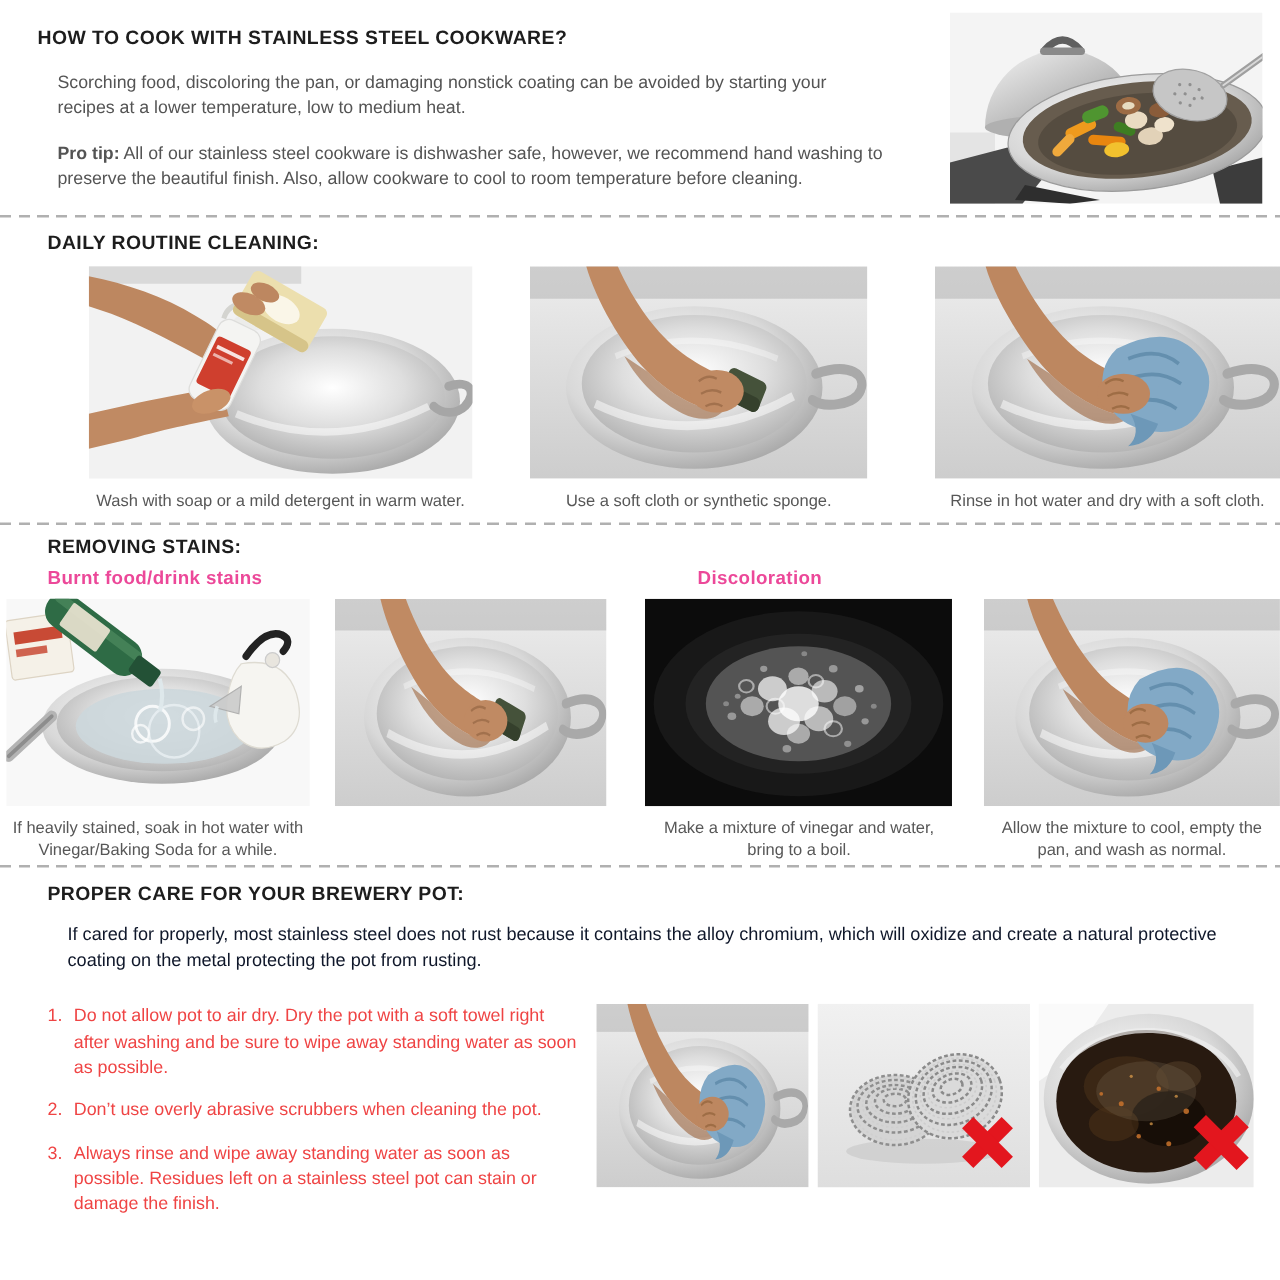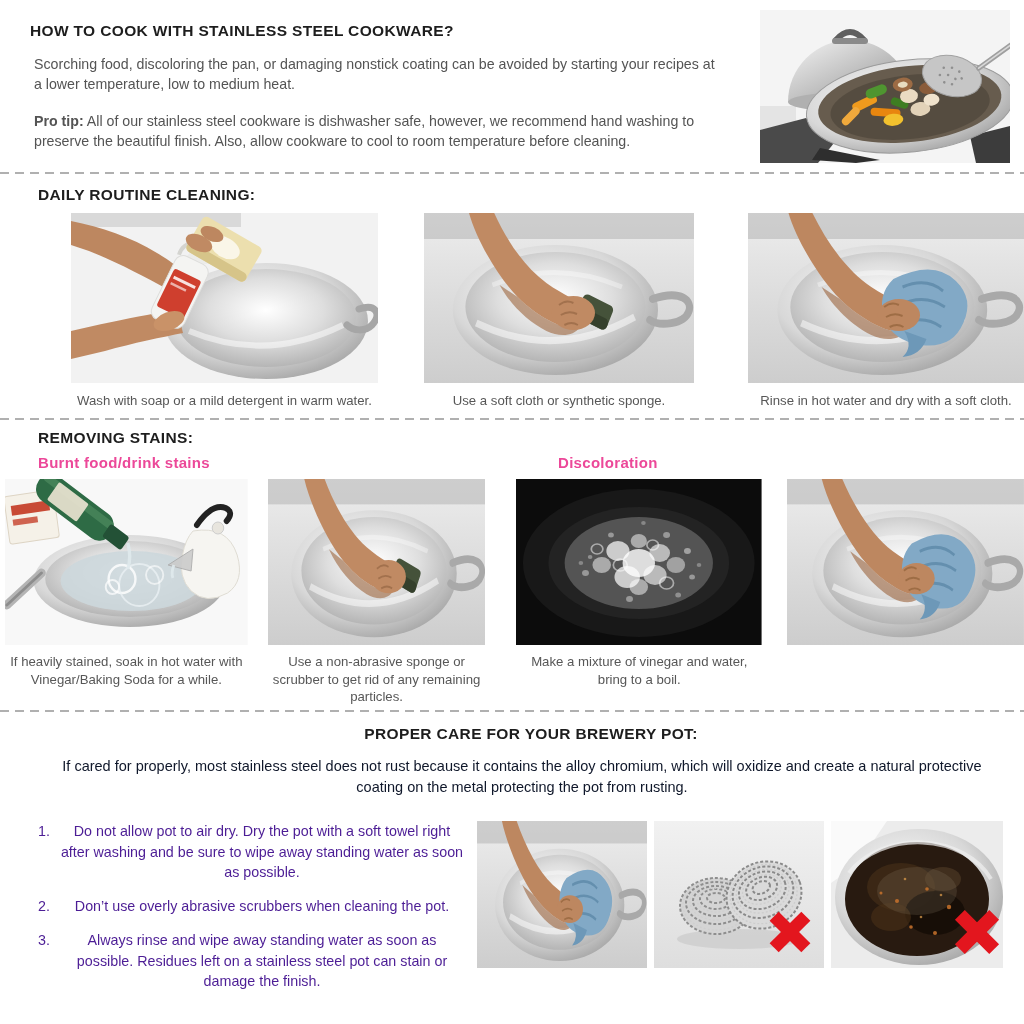--- a/index.html
+++ b/index.html
@@ -1,21 +1,21 @@
 <!DOCTYPE html>
 <html><head>
 <meta charset="utf-8">
 <style>
   html,body { margin:0; padding:0; background:#ffffff; }
   .page {
     width:1024px; height:1024px; background:#ffffff; position:relative; overflow:hidden;
     font-family:"Liberation Sans", sans-serif; color:#545454;
   }
   h1,h2 { font-size:15.5px; font-weight:bold; color:#1d1d1d; letter-spacing:.35px; margin:0; }
-  p { margin:4px; }
+  p { margin:16px; }
   figure { margin:0; }
   .divider { height:2px; background:repeating-linear-gradient(90deg,#b0b0b0 0 9px, transparent 9px 15px); }
 
   
   .intro { position:relative; height:172px; box-sizing:border-box; padding:22px 0 0 30px; }
   .intro-text { width:696px; }
   .intro-text h1 { margin-bottom:14px; }
   .intro-text p { font-size:14.2px; line-height:1.44; color:#545454; margin-bottom:16px; }
   .intro-image { position:absolute; top:10px; right:14px; width:250px; height:153px; }
 
@@ -39,27 +39,27 @@
   .subhead-right { position:absolute; left:558px; top:0; }
   .stains-row { display:flex; padding-left:5px; margin-top:3px;justify-content:flex-end; }
   .fig-s1 { width:253px; margin-right:20px; }
   .fig-s2 { width:227px; margin-right:31px; }
   .fig-s3 { width:256px; margin-right:25px; }
   .fig-s4 { width:247px; }
   .stains .imgbox { height:166px; }
   .stains figcaption { margin-top:8px; }
 
   
-  .care { padding:13px 0 0 38px;text-align:center; }
+  .care { padding:13px 0 0 38px; }
   .care-intro { margin-top:13px; font-size:14.5px; line-height:1.45; color:#0f172a; width:960px; }
   .care-body { display:flex; margin-top:23px; }
   .care-list { list-style:none; counter-reset:n; margin:0 12px 0 0; padding:0; width:427px; }
   .care-list li {
     counter-increment:n; position:relative; padding-left:21px;
-    font-size:14.3px; line-height:1.42; color:#4c1d95; margin-bottom:14px;
+    font-size:14.3px; line-height:1.42; color:#ef4444; margin-bottom:14px;
   }
   .care-list li::before { content:counter(n) "."; position:absolute; left:0; top:0; }
   .care-images { display:flex; gap:7px; }
   .care-img { position:relative; width:170px; height:147px; }
   .care-img.wide { width:172px; }
   .care-img svg.ph { width:100%; height:100%; display:block; }
   .red-x { position:absolute; width:48px; height:48px; }
   .x-scrub { right:10px; bottom:12px; }
   .x-burnt { right:0px; bottom:10px; width:52px; height:52px; }
 </style>
@@ -289,21 +289,20 @@
         <figcaption>If heavily stained, soak in hot water with Vinegar/Baking Soda for a while.</figcaption>
       </figure>
 
       <figure class="fig-s2">
         <div class="imgbox">
           <svg viewBox="0 0 300 170" preserveAspectRatio="none">
               <use href="#symPan"></use>
               <use href="#symArmSponge"></use>
             </svg>
         </div>
-        <figcaption>Use a non-abrasive sponge or scrubber to get rid of any remaining particles.</figcaption>
       </figure>
 
       <figure class="fig-s3">
         <div class="imgbox">
           <svg viewBox="0 0 212 166" preserveAspectRatio="none">
             <rect width="212" height="166" fill="#0c0c0c"></rect>
             <ellipse cx="106" cy="84" rx="100" ry="74" fill="#181818"></ellipse>
             <ellipse cx="106" cy="84" rx="78" ry="56" fill="#232323"></ellipse>
             <ellipse cx="106" cy="84" rx="64" ry="46" fill="#e9e9e9" opacity="0.25"></ellipse>
             <g fill="#ffffff">
@@ -339,20 +338,21 @@
         <figcaption>Make a mixture of vinegar and water, bring to a boil.</figcaption>
       </figure>
 
       <figure class="fig-s4">
         <div class="imgbox">
           <svg viewBox="0 0 300 170" preserveAspectRatio="none">
               <use href="#symPan"></use>
               <use href="#symArmCloth"></use>
             </svg>
         </div>
+        <figcaption>Allow the mixture to cool, empty the pan, and wash as normal.</figcaption>
       </figure>
 
     </div>
   </section>
 
   <div class="divider"></div>
 
   <section class="care">
     <h2>PROPER CARE FOR YOUR BREWERY POT:</h2>
     <p class="care-intro">If cared for properly, most stainless steel does not rust because it contains the alloy chromium, which will oxidize and create a natural protective coating on the metal protecting the pot from rusting.</p>

